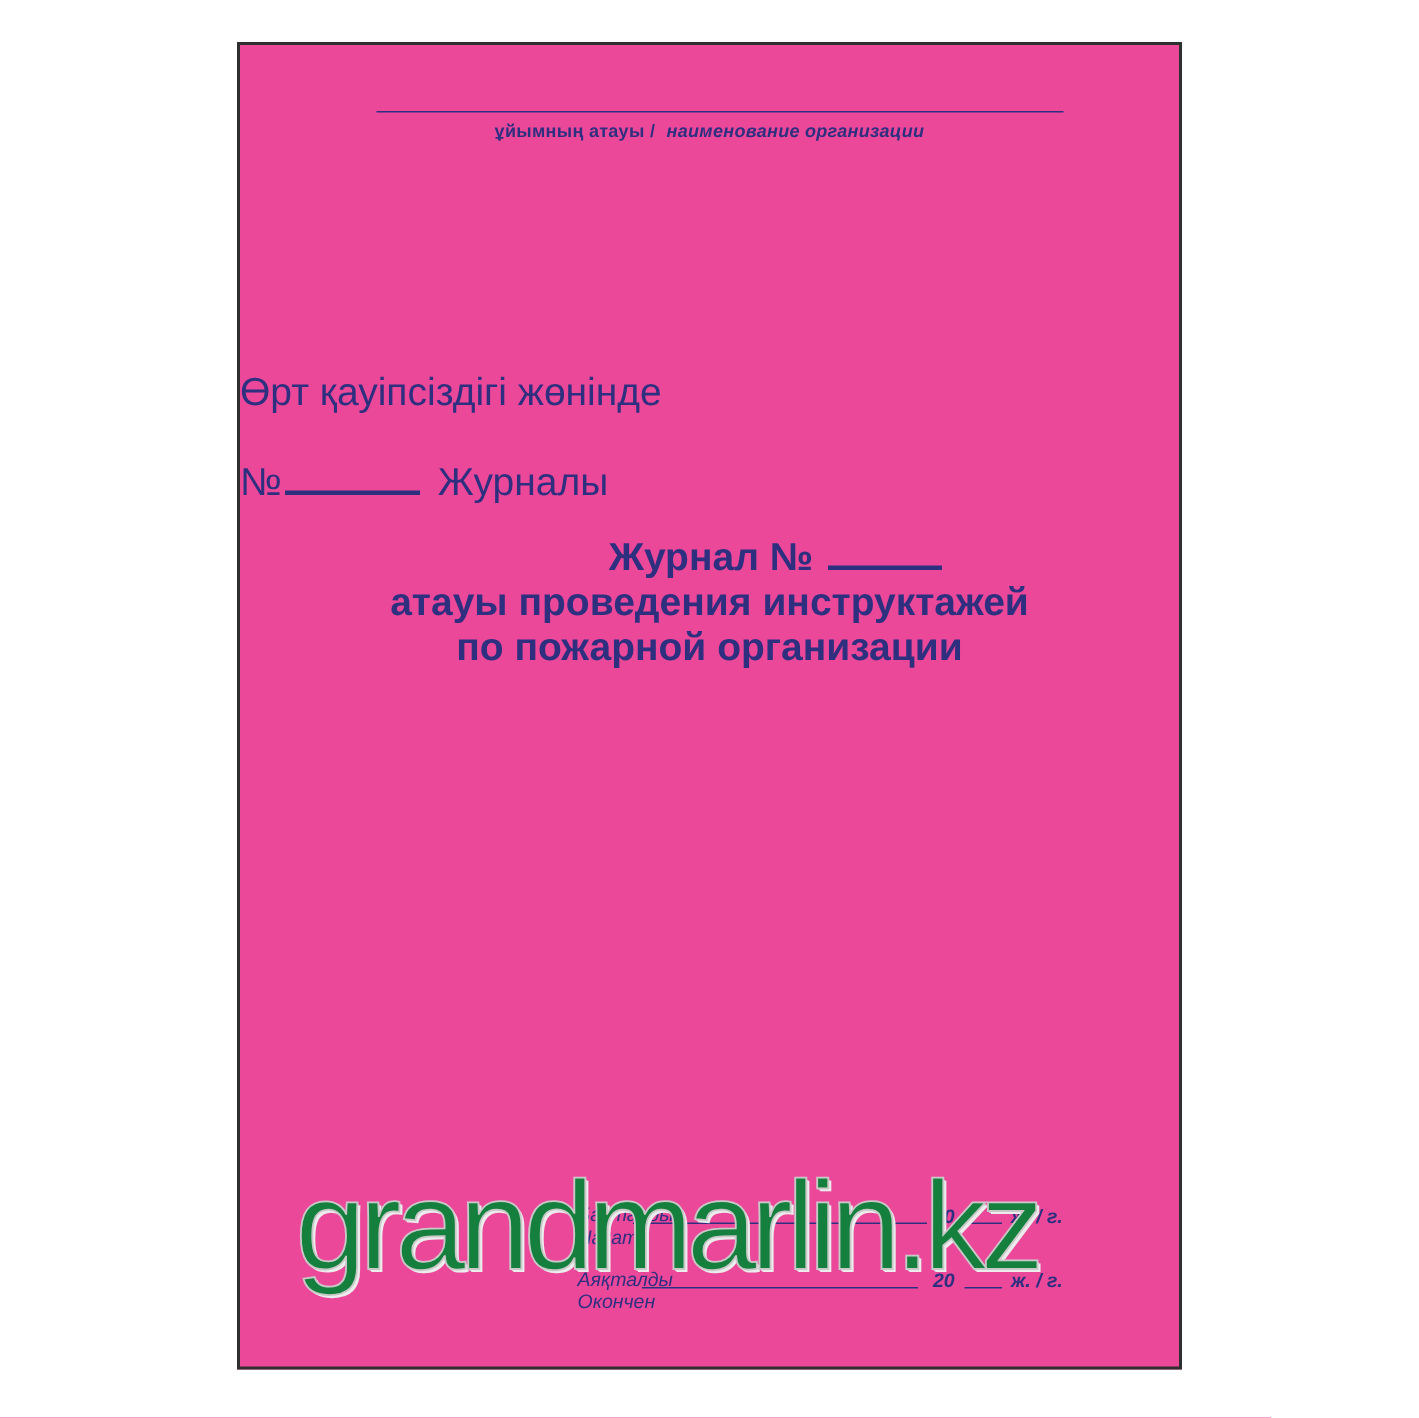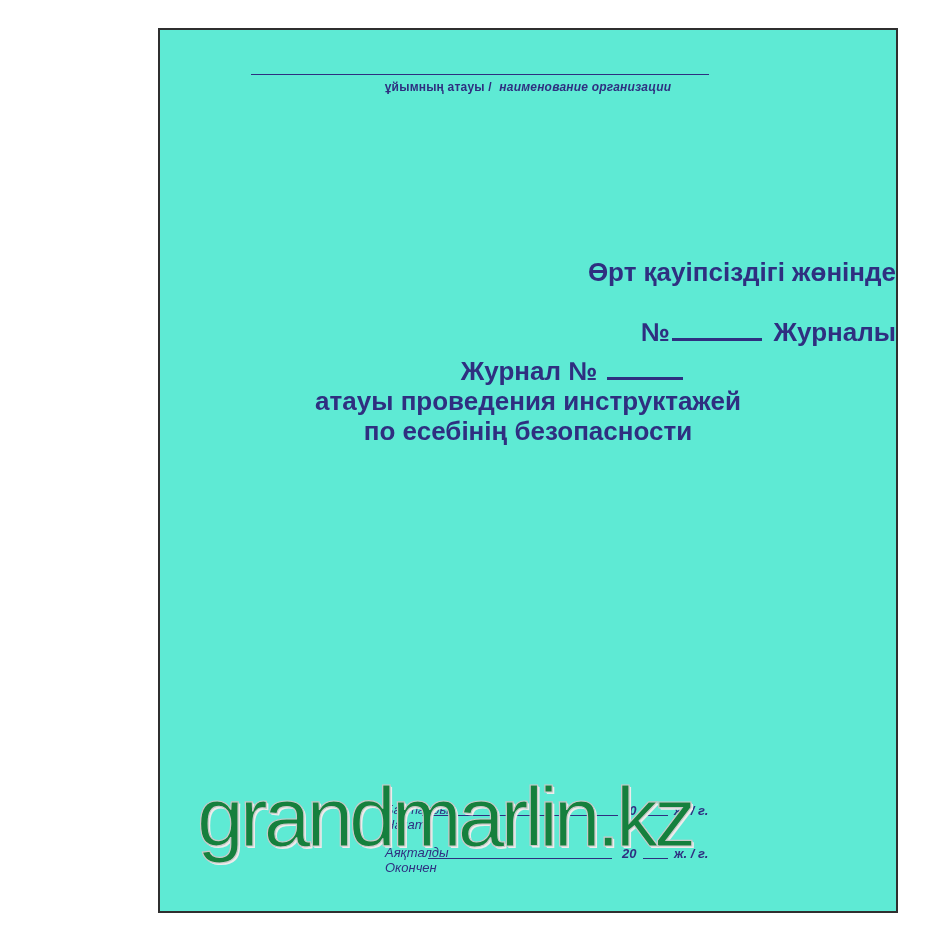--- a/index.html
+++ b/index.html
@@ -11,22 +11,22 @@
   body{
     width:946px;height:945px;
     background:#ffffff;
     position:relative;
     font-family:"Liberation Sans", sans-serif;
     overflow:hidden;
   }
   .page{
     position:absolute;
     left:158px;top:28px;
-    width:740px;height:885px;
-    background:#5eead4;
+    width:630px;height:885px;
+    background:#ec4899;
     border:2px solid var(--border);
   }
   
   .org-line{
     position:absolute;
     left:91px;top:44px;
     width:458px;height:0;
     border-top:1px solid var(--ink);
   }
   .org-text{
@@ -39,26 +39,25 @@
     letter-spacing:0.2px;
   }
   .org-text .kk{font-weight:bold;font-style:normal;}
   .org-text .ru{font-weight:bold;font-style:italic;margin-left:4px;}
 
   
   .title-kk{
     position:absolute;
     left:0;top:216px;
     width:100%;
-    text-align:right;
+    text-align:left;
     color:var(--ink);
     font-size:26px;
-    font-weight:bold;
+    font-weight:normal;
     line-height:30px;
-    margin-top:11px;
   }
   .title-ru{
     position:absolute;
     left:0;top:326px;
     width:100%;
     text-align:center;
     color:var(--ink);
     font-size:26px;
     font-weight:bold;
     line-height:30px;
@@ -138,21 +137,21 @@
 
   <div class="title-kk">
     <span>Өрт қауіпсіздігі жөнінде</span><br>
     <br>
     <span>№</span><span class="blank blank-kk"></span><span>Журналы</span>
   </div>
 
   <div class="title-ru">
     <span class="ru-line1"><span>Журнал №</span><span class="blank blank-ru"></span></span>
     <span>атауы проведения инструктажей</span><br>
-    <span>по есебінің безопасности</span>
+    <span>по пожарной организации</span>
   </div>
 
   <div class="field-label row1-label">
     <span>Басталды</span><br>
     <span>Начат</span>
   </div>
   <div class="fill-line row1-line"></div>
   <div class="year-text row1-y20">20</div>
   <div class="fill-line row1-yline"></div>
   <div class="year-text row1-ysuf">ж. / г.</div>

